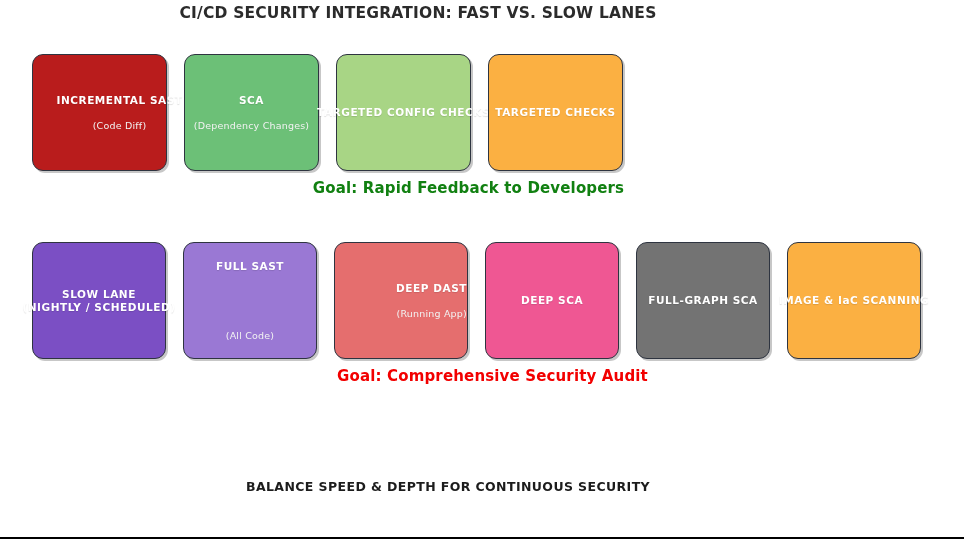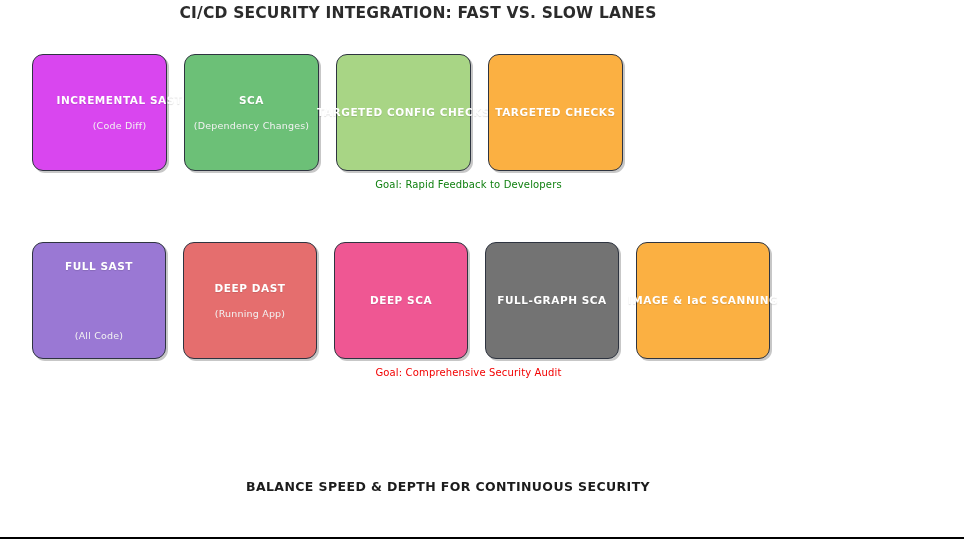--- a/index.html
+++ b/index.html
@@ -76,22 +76,22 @@
     text-align: center;
     white-space: nowrap;
     margin-top: 13px;
     letter-spacing: 0.2px;
   }
   .goal {
     position: absolute;
     left: 0;
     width: 937px;
     text-align: center;
-    font-size: 10px;
-    font-weight: normal;
+    font-size: 15px;
+    font-weight: bold;
     letter-spacing: 0.15px;
   }
   #goal-fast { top: 179px; color: #118011; }
   #goal-slow { top: 367px; color: #f20000; }
 
   .footer {
     position: absolute;
     left: 0;
     top: 479px;
     width: 896px;
@@ -111,21 +111,21 @@
   }
 </style>
 </head>
 <body>
 
 <div id="canvas">
 
   <div class="title">CI/CD SECURITY INTEGRATION: FAST VS. SLOW LANES</div>
 
   <div class="row" id="row-fast">
-      <div class="node" style="background: #d946ef; padding-left: 40px;">
+      <div class="node" style="background: #b91c1c; padding-left: 40px;">
         <div class="node-label">
           <div>INCREMENTAL SAST</div>
         </div>
         <div class="node-sub">(Code Diff)</div>
       </div>
       <div class="node" style="background: rgb(108, 192, 119);">
         <div class="node-label">
           <div>SCA</div>
         </div>
         <div class="node-sub">(Dependency Changes)</div>
@@ -137,27 +137,33 @@
       </div>
       <div class="node" style="background: rgb(251, 176, 66);">
         <div class="node-label">
           <div>TARGETED CHECKS</div>
         </div>
       </div>
     </div>
   <div class="goal" id="goal-fast" style="color: rgb(17, 128, 17);">Goal: Rapid Feedback to Developers</div>
 
   <div class="row" id="row-slow">
+      <div class="node" style="background: rgb(123, 79, 196);">
+        <div class="node-label">
+          <div>SLOW LANE</div>
+          <div>(NIGHTLY / SCHEDULED)</div>
+        </div>
+      </div>
       <div class="node" style="background: rgb(154, 120, 212); gap: 44px;">
         <div class="node-label">
           <div>FULL SAST</div>
         </div>
         <div class="node-sub">(All Code)</div>
       </div>
-      <div class="node" style="background: rgb(229, 110, 110);">
+      <div class="node" style="background: rgb(229, 110, 110); align-items: flex-end;">
         <div class="node-label">
           <div>DEEP DAST</div>
         </div>
         <div class="node-sub">(Running App)</div>
       </div>
       <div class="node" style="background: rgb(239, 87, 147);">
         <div class="node-label">
           <div>DEEP SCA</div>
         </div>
       </div>
@@ -165,18 +171,18 @@
         <div class="node-label">
           <div>FULL-GRAPH SCA</div>
         </div>
       </div>
       <div class="node" style="background: rgb(251, 176, 66);">
         <div class="node-label">
           <div>IMAGE &amp; IaC SCANNING</div>
         </div>
       </div>
     </div>
-  <div class="goal" id="goal-slow" style="color: rgb(242, 0, 0);">Goal: Comprehensive Security Audit</div>
+  <div class="goal" id="goal-slow" style="color: rgb(242, 0, 0); padding-left: 24px;">Goal: Comprehensive Security Audit</div>
 
   <div class="footer">BALANCE SPEED &amp; DEPTH FOR CONTINUOUS SECURITY</div>
   <div class="bottom-rule"></div>
 
 </div>
 
 </body></html>

